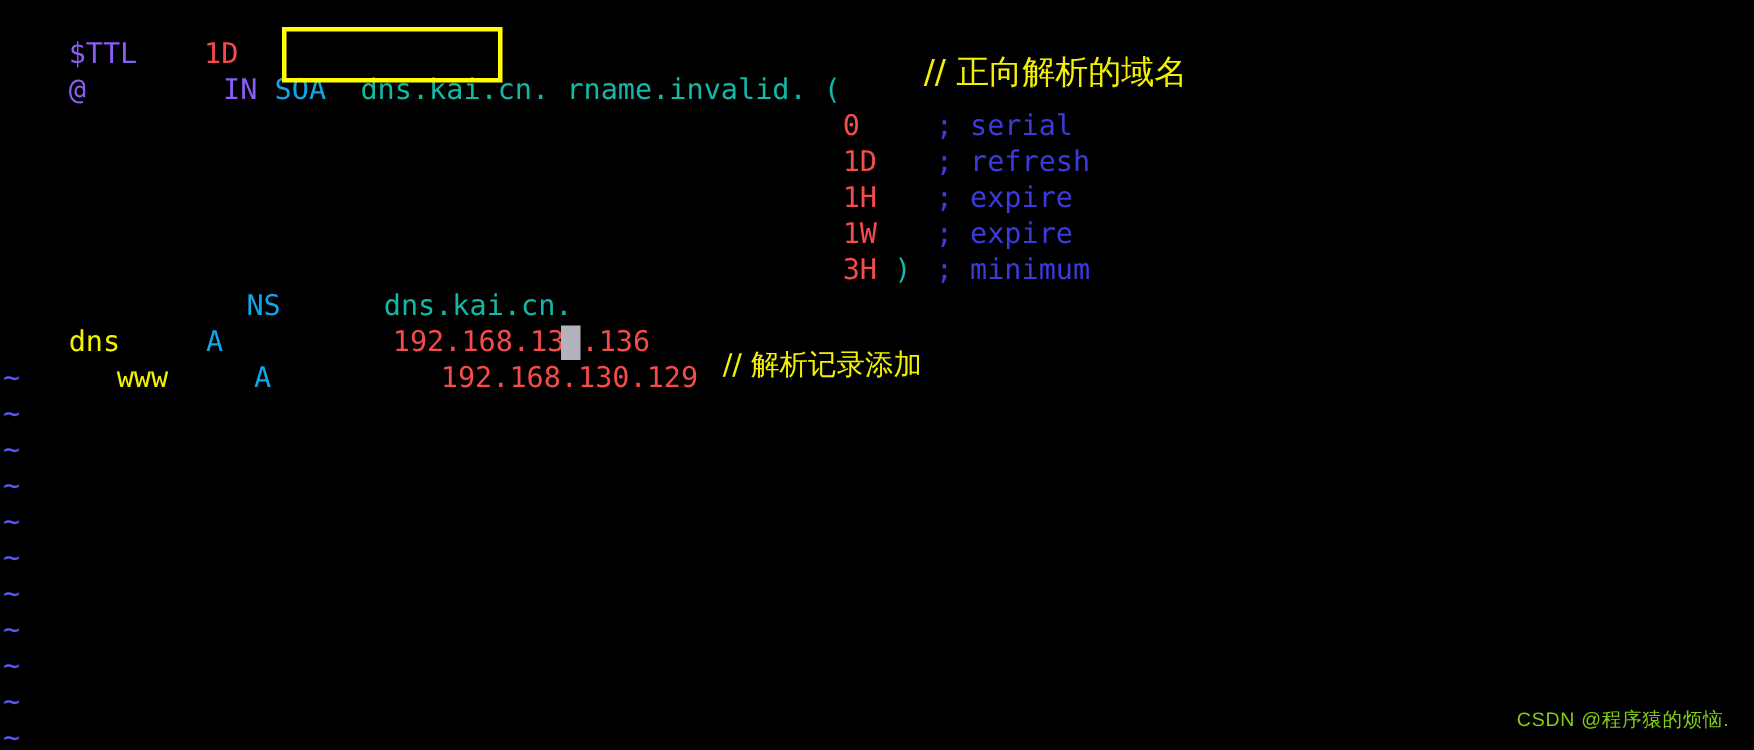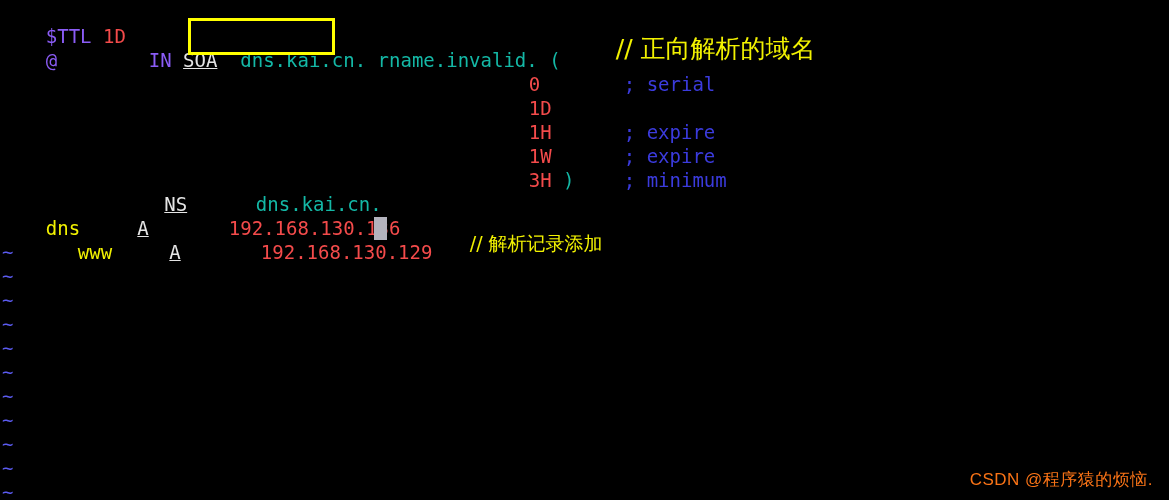--- a/index.html
+++ b/index.html
@@ -22,22 +22,22 @@
     position: absolute;
     left: 0;
     white-space: pre;
     height: 24px;
     line-height: 24px;
   }
   .cell { white-space: pre; }
 
   
   .c-magenta { color: #8b5cf6; }
-  .c-red     { color: #f44b4b; }
-  .c-green   { color: #e5e5e5; text-decoration: underline; }
+  .c-red     { color: #f44b4b; margin-left: 33px; }
+  .c-green   { color: #0ea5e9; }
   .c-cyan    { color: #14b8a6; }
   .c-blue    { color: #3b3bdd; }
   .c-yellow  { color: #f2f200; }
   .c-tilde   { color: #5b5bf0; }
 
   
   #soa-mname-box {
     position: absolute;
     left: 188px;
     top: 18px;
@@ -66,55 +66,58 @@
     height: 24px;
     line-height: 24px;
     white-space: pre;
   }
 
   
   #watermark {
     position: absolute;
     right: 16px;
     bottom: 8px;
-    color: #f97316;
+    color: #84cc16;
     font-family: "Liberation Sans", sans-serif;
-    font-size: 17px;
+    font-size: 13px;
     letter-spacing: 0.5px;
     white-space: pre;
   }
 </style>
 </head>
 <body>
 
 <div id="terminal">
 
   <div class="line" style="top:0px;">
     <span class="cell c-magenta">$TTL</span><span class="cell">&nbsp;</span><span class="cell c-red">1D</span>
   </div>
 
   <div class="line" style="top:24px;">
     <span class="cell c-magenta">@</span><span class="cell">        </span><span class="cell c-magenta">IN</span><span class="cell">&nbsp;</span><span class="cell c-green">SOA</span><span class="cell">  </span><span class="cell c-cyan">dns.kai.cn.</span><span class="cell">&nbsp;</span><span class="cell c-cyan">rname.invalid.</span><span class="cell">&nbsp;</span><span class="cell c-cyan">(</span>
   </div>
 
   <div id="soa-mname-box"></div>
 
   <div class="line" style="top:13px; left:570px;">
-    <span class="cell c-yellow" style="font-family:'DejaVu Sans', sans-serif; font-size:25px;text-align:right;">// 正向解析的域名</span>
+    <span class="cell c-yellow" style="font-family:'DejaVu Sans', sans-serif; font-size:22px;text-align:right;">// 正向解析的域名</span>
   </div>
 
   <div class="line" style="top:48px; left:483px;">
     <span class="cell c-red">0</span>
   </div>
   <div class="line" style="top:48px; left:578px;">
     <span class="cell c-blue">;</span><span class="cell">&nbsp;</span><span class="cell c-blue">serial</span>
   </div>
 
   <div class="line" style="top:72px; left:483px;">
     <span class="cell c-red">1D</span>
+  </div>
+  <div class="line" style="top:72px; left:578px;">
+    <span class="cell c-blue">;</span><span class="cell">&nbsp;</span><span class="cell c-blue">refresh</span>
   </div>
 
   <div class="line" style="top:96px; left:483px;">
     <span class="cell c-red">1H</span>
   </div>
   <div class="line" style="top:96px; left:578px;">
     <span class="cell c-blue">;</span><span class="cell">&nbsp;</span><span class="cell c-blue">expire</span>
   </div>
 
   <div class="line" style="top:120px; left:483px;">
@@ -135,21 +138,21 @@
     <span class="cell">        </span><span class="cell c-green">NS</span><span class="cell">      </span><span class="cell c-cyan">dns.kai.cn.</span>
   </div>
 
   <div class="line" style="top:192px;">
     <span class="cell c-yellow">dns</span><span class="cell">     </span><span class="cell c-green">A</span><span class="cell">       </span><span class="cell c-red">192.168.130.136</span>
   </div>
 
   <div class="line" style="top:216px;padding-left:32px;">
     <span class="cell c-yellow">www</span><span class="cell">     </span><span class="cell c-green">A</span><span class="cell">       </span><span class="cell c-red">192.168.130.129</span>
   </div>
-  <div class="line" style="top:207px; left:424px;">
+  <div class="line" style="top:207px; left:436px;">
     <span class="cell c-yellow" style="font-family:'DejaVu Sans', sans-serif; font-size:19px;">// 解析记录添加</span>
   </div>
 
   <div id="cursor"></div>
 
   <div id="tilde-column">
       <div class="tilde c-tilde" style="top: 240px;">~</div>
       <div class="tilde c-tilde" style="top: 264px;">~</div>
       <div class="tilde c-tilde" style="top: 288px;">~</div>
       <div class="tilde c-tilde" style="top: 312px;">~</div>

